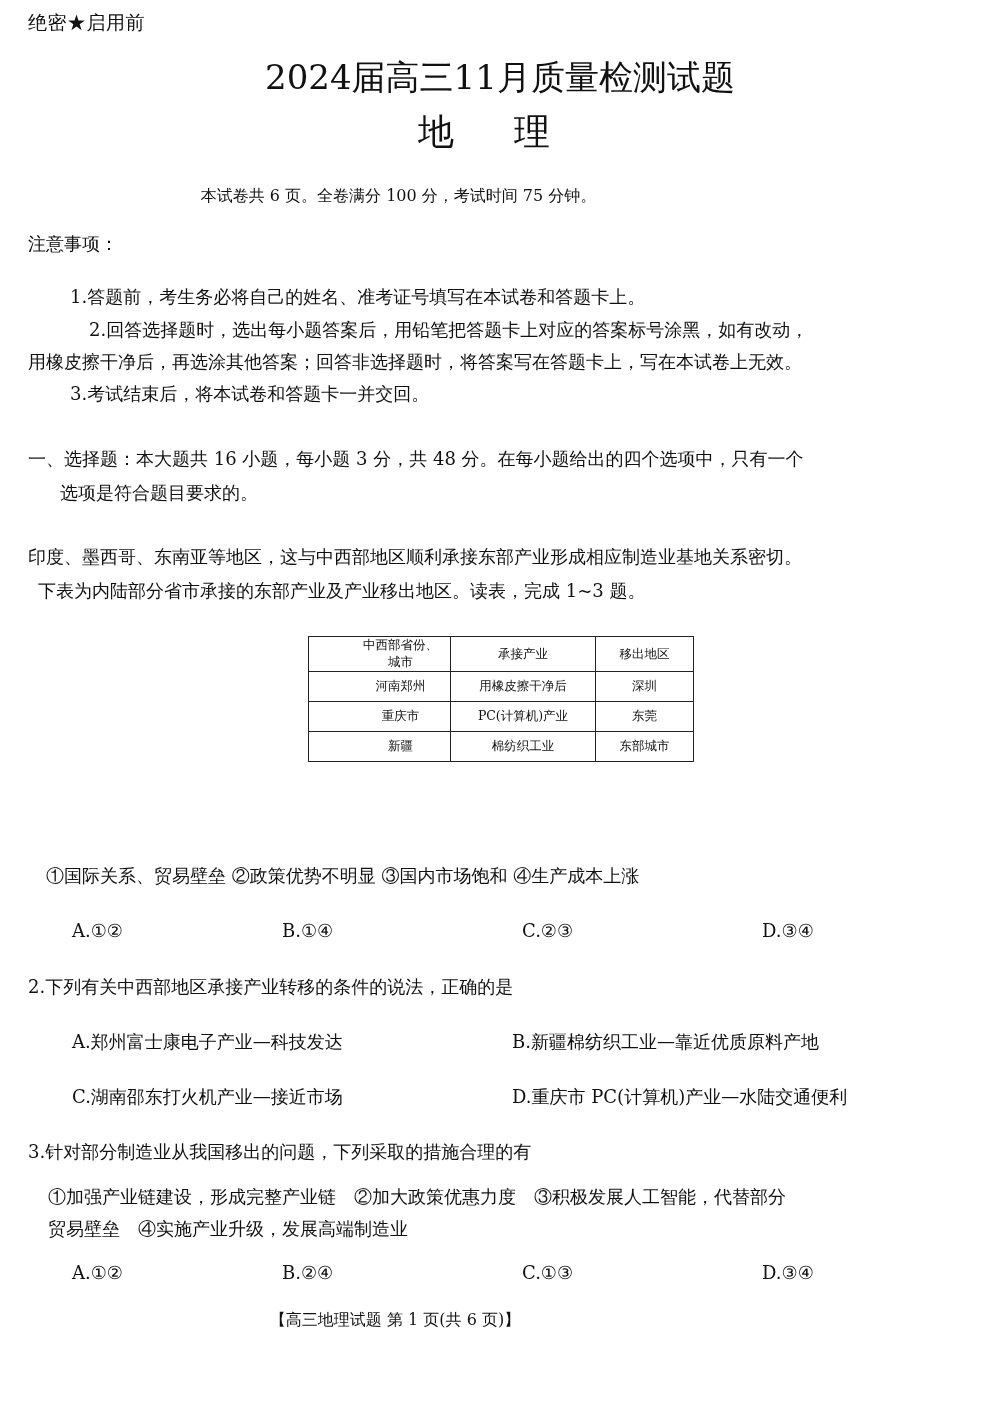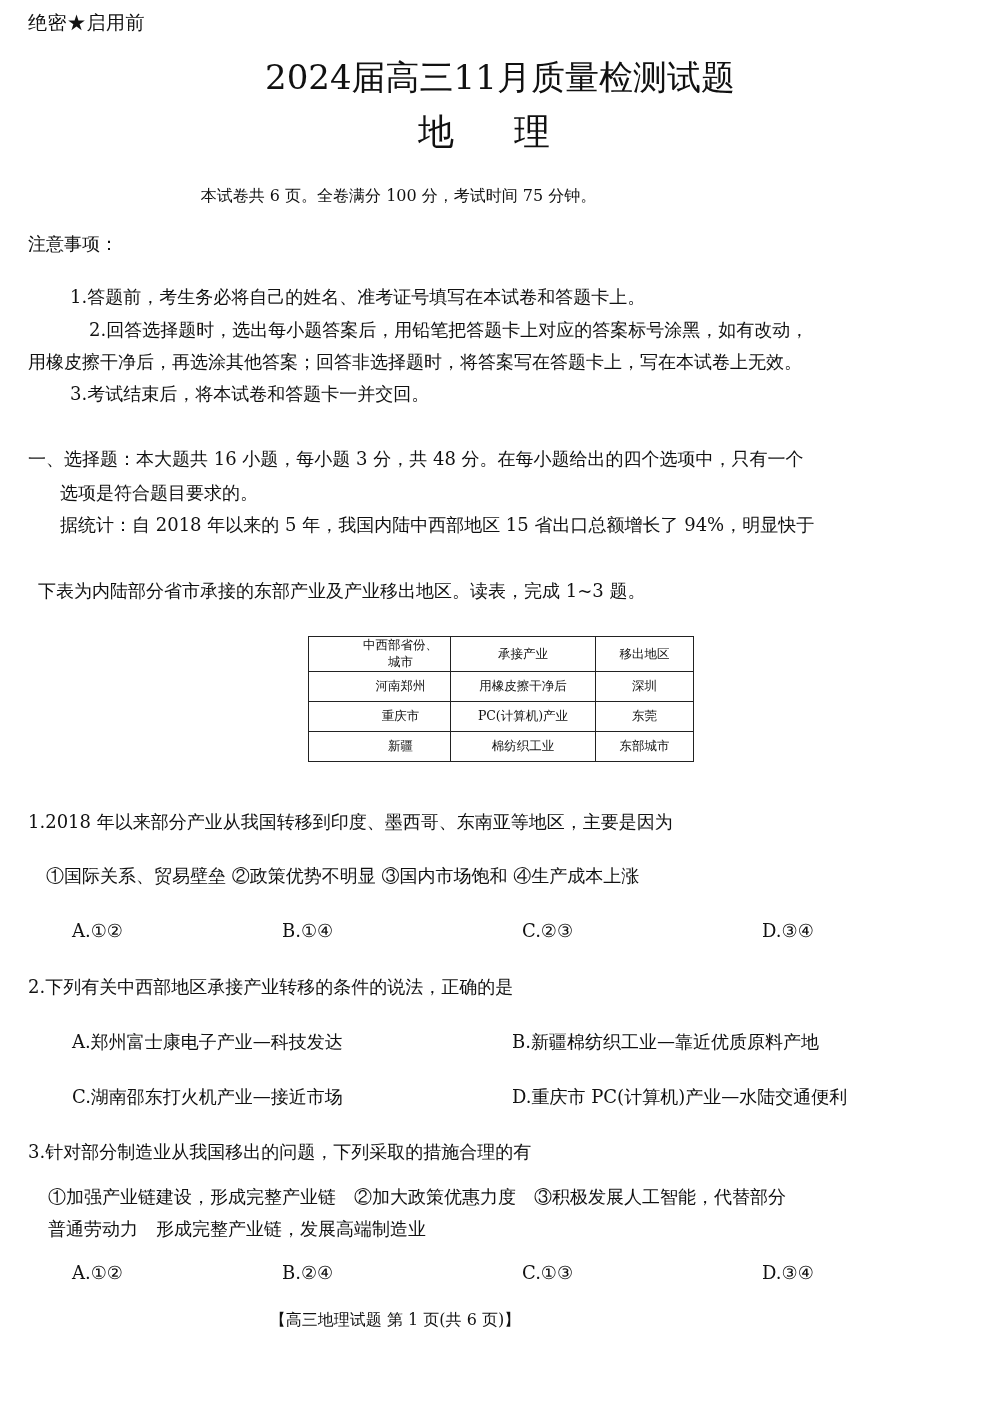--- a/index.html
+++ b/index.html
@@ -90,21 +90,21 @@
   <div class="abs meta">本试卷共 6 页。全卷满分 100 分，考试时间 75 分钟。</div>
 
   <div class="abs notice-head">注意事项：</div>
   <div class="abs notice n1">1.答题前，考生务必将自己的姓名、准考证号填写在本试卷和答题卡上。</div>
   <div class="abs notice n2">2.回答选择题时，选出每小题答案后，用铅笔把答题卡上对应的答案标号涂黑，如有改动，</div>
   <div class="abs notice n2b">用橡皮擦干净后，再选涂其他答案；回答非选择题时，将答案写在答题卡上，写在本试卷上无效。</div>
   <div class="abs notice n3">3.考试结束后，将本试卷和答题卡一并交回。</div>
 
   <div class="abs sec s1">一、选择题：本大题共 16 小题，每小题 3 分，共 48 分。在每小题给出的四个选项中，只有一个</div>
   <div class="abs sec s1b">选项是符合题目要求的。</div>
-  <div class="abs sec p1">据统计：自 2018 年以来的 5 年，我国内陆中西部地区 15 省出口总额增长了 94%，明显快于</div>
+  <div class="abs sec p2">印度、墨西哥、东南亚等地区，这与中西部地区顺利承接东部产业形成相应制造业基地关系密切。</div>
   <div class="abs sec p3">下表为内陆部分省市承接的东部产业及产业移出地区。读表，完成 1~3 题。</div>
 
   <table class="data">
     <tbody>
         <tr>
       <td class="c0">中西部省份、城市</td>
       <td class="c1">承接产业</td>
       <td class="c2">移出地区</td>
     </tr>
     <tr>
@@ -118,35 +118,34 @@
       <td class="c2">东莞</td>
     </tr>
     <tr>
       <td class="c0">新疆</td>
       <td class="c1">棉纺织工业</td>
       <td class="c2">东部城市</td>
     </tr>
   </tbody>
     </table>
 
-  <div class="abs q q1">1.2018 年以来部分产业从我国转移到印度、墨西哥、东南亚等地区，主要是因为</div>
   <div class="abs q q1s">①国际关系、贸易壁垒 ②政策优势不明显 ③国内市场饱和 ④生产成本上涨</div>
   <div class="abs opt q1a">A.①②</div>
   <div class="abs opt q1b">B.①④</div>
   <div class="abs opt q1c">C.②③</div>
   <div class="abs opt q1d">D.③④</div>
 
   <div class="abs q q2">2.下列有关中西部地区承接产业转移的条件的说法，正确的是</div>
   <div class="abs opt q2a">A.郑州富士康电子产业—科技发达</div>
   <div class="abs opt q2b">B.新疆棉纺织工业—靠近优质原料产地</div>
   <div class="abs opt q2c">C.湖南邵东打火机产业—接近市场</div>
   <div class="abs opt q2d">D.重庆市 PC(计算机)产业—水陆交通便利</div>
 
   <div class="abs q q3">3.针对部分制造业从我国移出的问题，下列采取的措施合理的有</div>
   <div class="abs q q3s1">①加强产业链建设，形成完整产业链　②加大政策优惠力度　③积极发展人工智能，代替部分</div>
-  <div class="abs q q3s2">普通劳动力　形成完整产业链，发展高端制造业</div>
+  <div class="abs q q3s2">贸易壁垒　④实施产业升级，发展高端制造业</div>
   <div class="abs opt q3a">A.①②</div>
   <div class="abs opt q3b">B.②④</div>
   <div class="abs opt q3c">C.①③</div>
   <div class="abs opt q3d">D.③④</div>
 
   <div class="abs footer">【高三地理试题 第 1 页(共 6 页)】</div>
 </div>
 
 </body></html>

